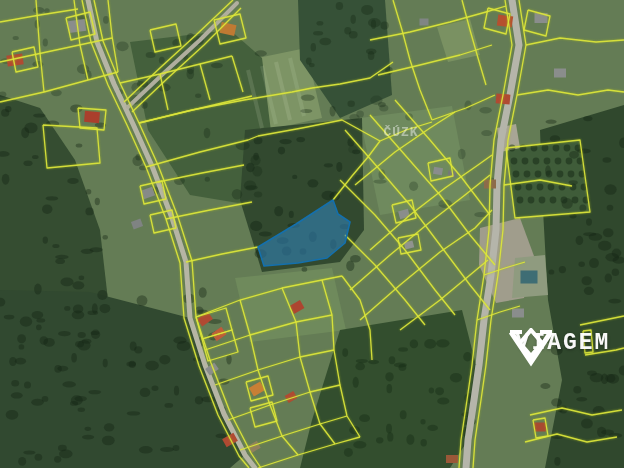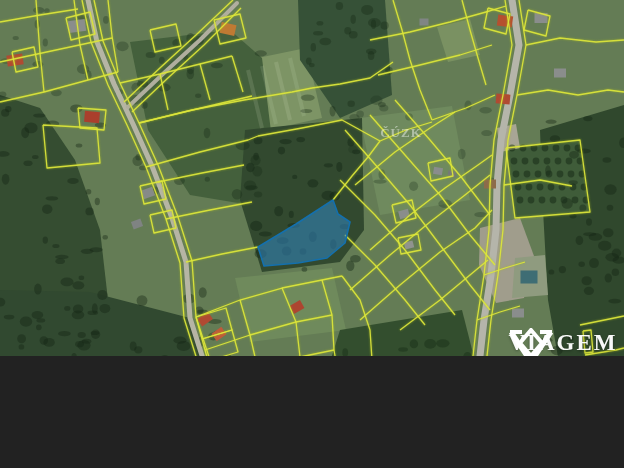--- a/index.html
+++ b/index.html
@@ -1,18 +1,18 @@
 <!DOCTYPE html>
 <html><head>
 <meta charset="utf-8">
 <style>
   html,body{margin:0;padding:0;background:#222;}
   .viewport{
-    position:relative;width:624px;height:356px;overflow:hidden;
-    font-family:Liberation Serif, serif;
+    position:relative;width:624px;height:468px;overflow:hidden;
+    font-family:Liberation Mono, monospace;
     background:#6d28d9;
   }
   .viewport svg{position:absolute;left:0;top:0;}
   .cuzk-watermark{
     position:absolute;left:366px;top:125px;width:70px;
     color:rgba(255,255,255,0.45);font-size:13px;font-weight:bold;
     letter-spacing:1px;text-align:center;pointer-events:none;
   }
   .brand-logo{
     position:absolute;left:506px;top:328px;width:114px;

